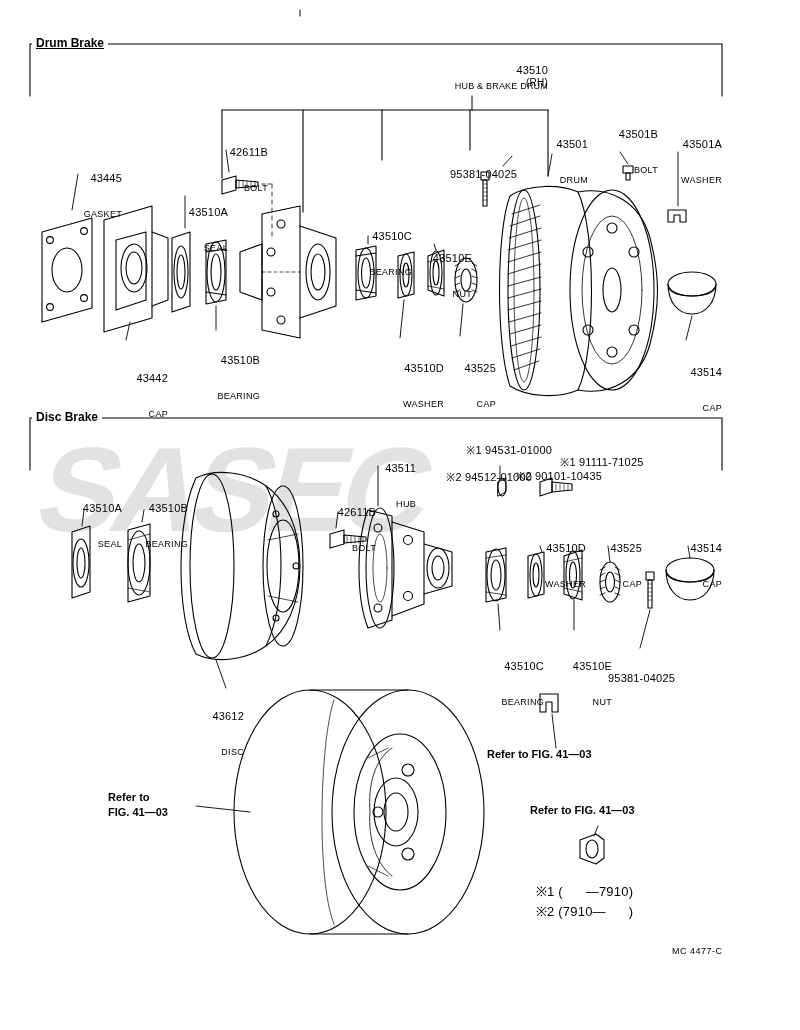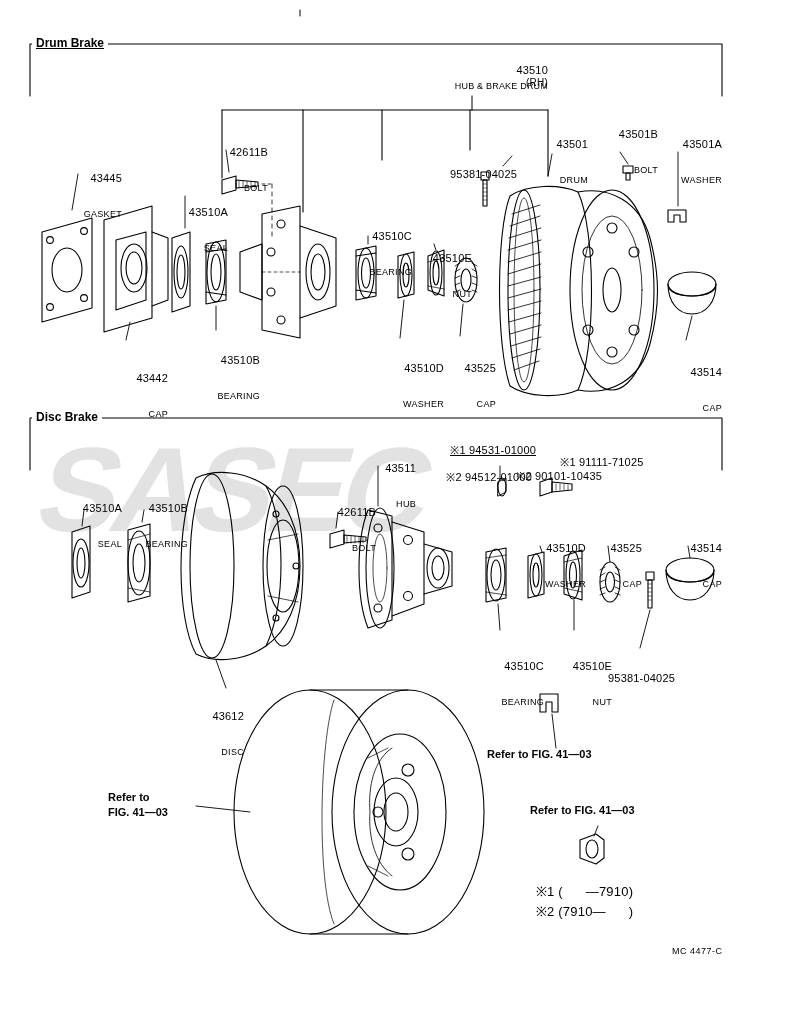--- a/index.html
+++ b/index.html
@@ -349,21 +349,21 @@
   <div class="lbl c" style="left:650px;top:114px;width:72px;">
     <span class="n">43501A</span>
     <span class="s">WASHER</span>
   </div>
 
   <div class="lbl c" style="left:650px;top:342px;width:72px;">
     <span class="n">43514</span>
     <span class="s">CAP</span>
   </div>
 
-  <div class="lbl" style="left:450px;top:444px;text-decoration:underline;">※1 94531-01000</div>
+  <div class="lbl" style="left:466px;top:444px;">※1 94531-01000</div>
   <div class="lbl" style="left:446px;top:458px;margin-top:13px;">※2 94512-01000</div>
   <div class="lbl" style="left:516px;top:456px;padding-left:44px;">※1 91111-71025</div>
   <div class="lbl" style="left:516px;top:470px;">※2 90101-10435</div>
 
   <div class="lbl c" style="left:44px;top:478px;width:78px;">
     <span class="n">43510A</span>
     <span class="s">SEAL</span>
   </div>
 
   <div class="lbl c" style="left:102px;top:478px;width:86px;">

